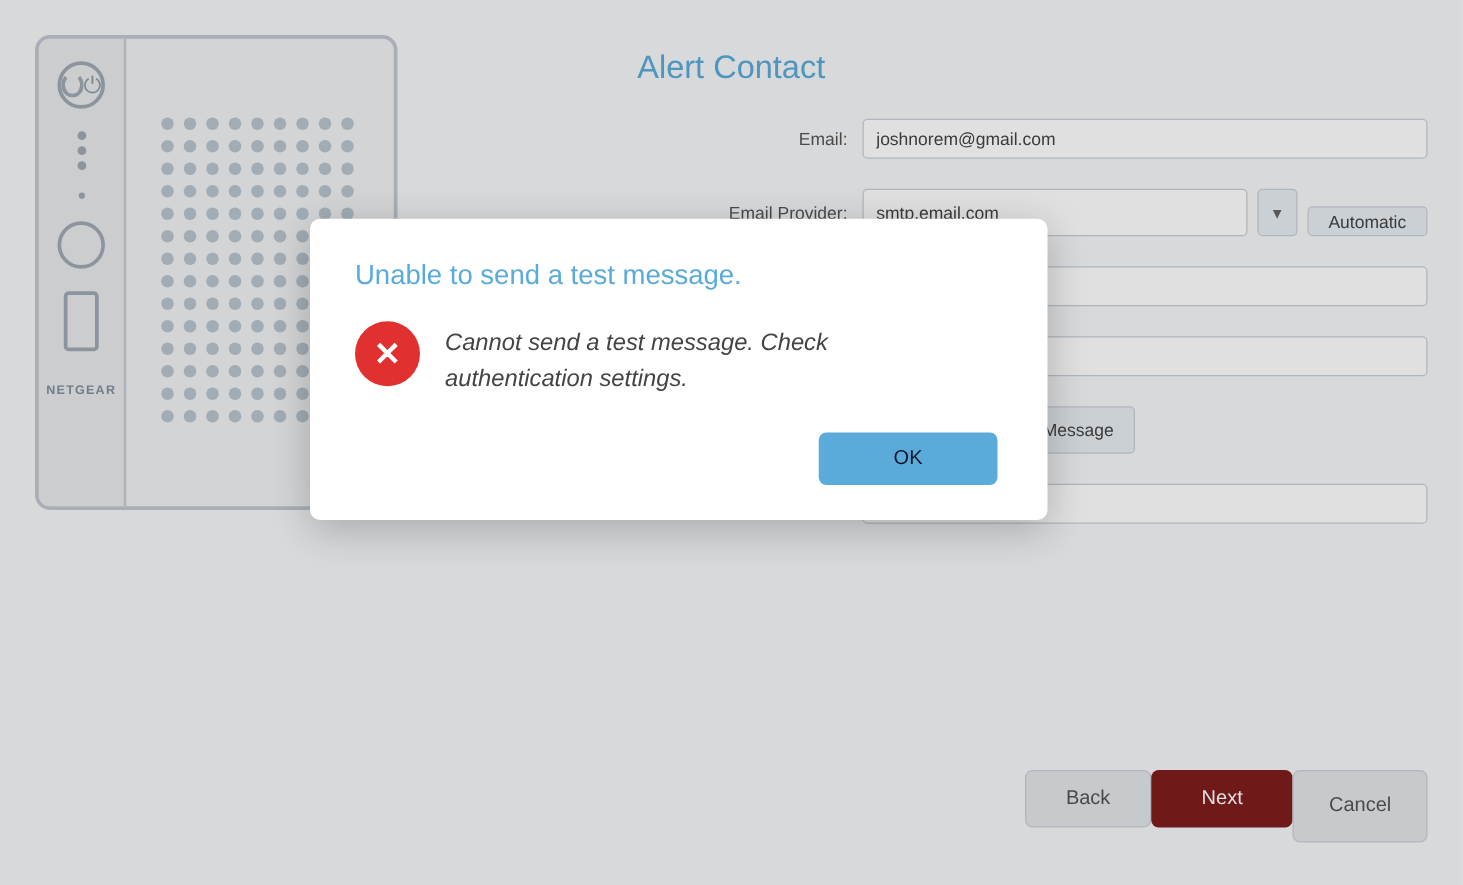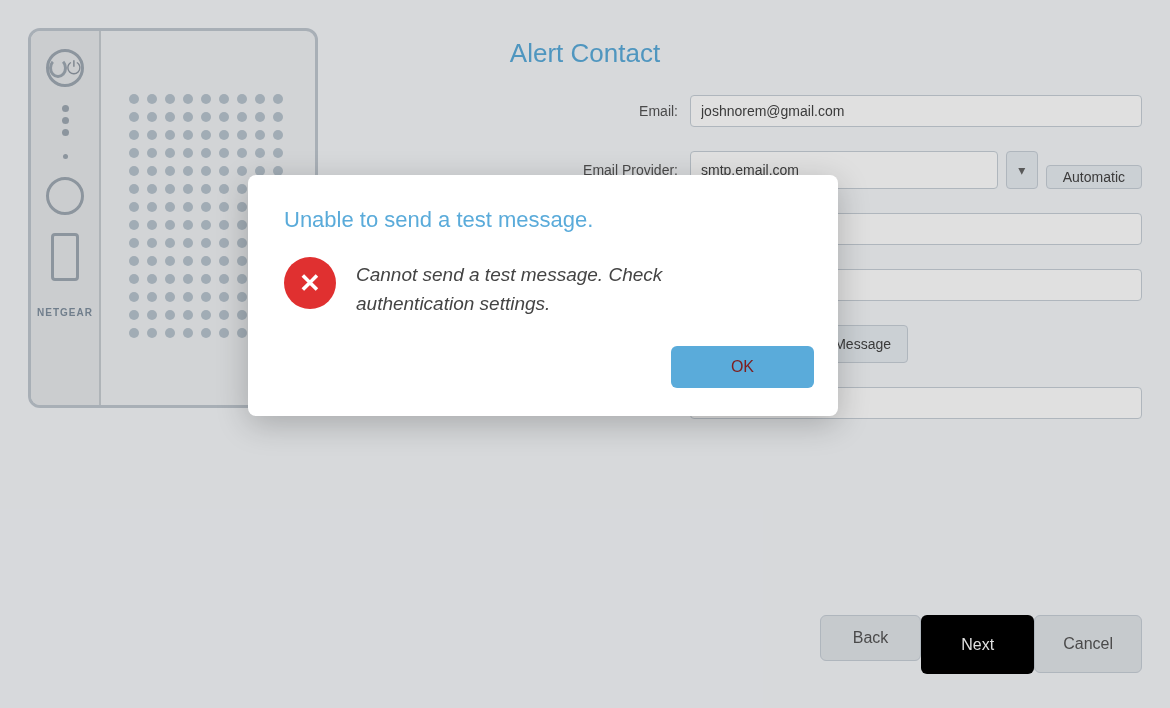--- a/index.html
+++ b/index.html
@@ -267,23 +267,23 @@
       padding: 0 32px;
       background: #e2e6ea;
       border: 1px solid #c8d0d8;
       border-radius: 6px;
       font-size: 16px;
       color: #555;
       cursor: pointer;
     }
 
     .btn-next {
-      height: 59px;
+      height: 46px;
       padding: 0 40px;
-      background: #000000;
+      background: #7f1d1d;
       border: none;
       border-radius: 6px;
       font-size: 16px;
       color: white;
       cursor: pointer;
       font-weight: 500;
     }
 
     .btn-cancel {
       height: 58px;
@@ -307,21 +307,21 @@
     
     .dialog {
       position: absolute;
       top: 175px;
       left: 248px;
       width: 590px;
       background: white;
       border-radius: 8px;
       box-shadow: 0 8px 32px rgba(0,0,0,0.22);
       z-index: 20;
-      padding: 32px 24px 28px 36px;
+      padding: 32px 40px 28px 36px;
     }
 
     .dialog-title {
       color: #5aabda;
       font-size: 22px;
       font-weight: 500;
       margin-bottom: 24px;
     }
 
     .dialog-body {
@@ -367,21 +367,21 @@
       justify-content: flex-end;
     }
 
     .btn-ok {
       height: 42px;
       padding: 0 60px;
       background: #5aabda;
       border: none;
       border-radius: 6px;
       font-size: 16px;
-      color: #7f1d1d;
+      color: #0f172a;
       cursor: pointer;
       font-weight: 500;
     }
   </style>
 </head>
 <body>
 
 <div class="overlay"></div>
 
 <h1 class="page-title">Alert Contact</h1>

